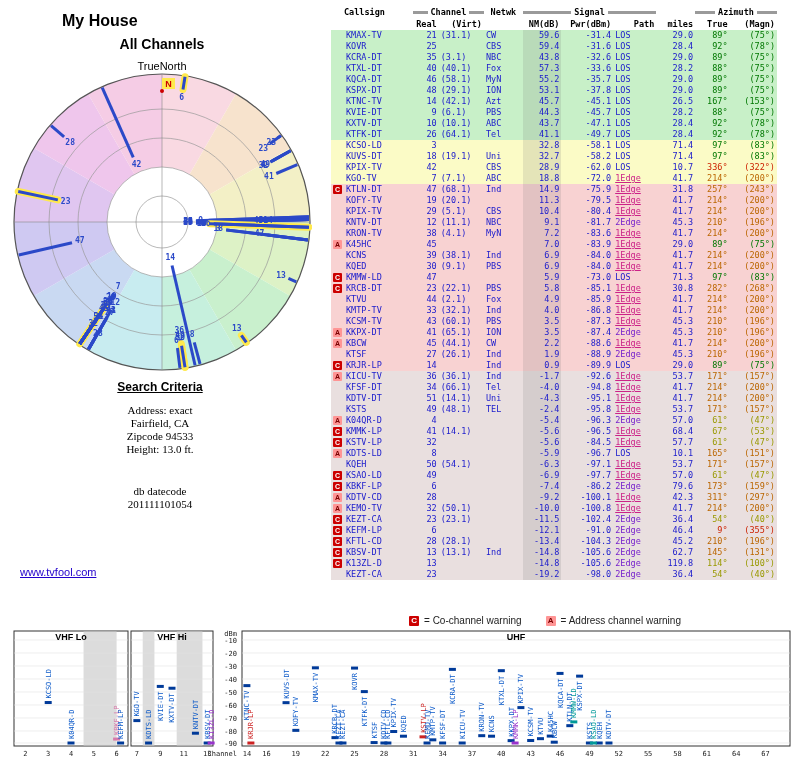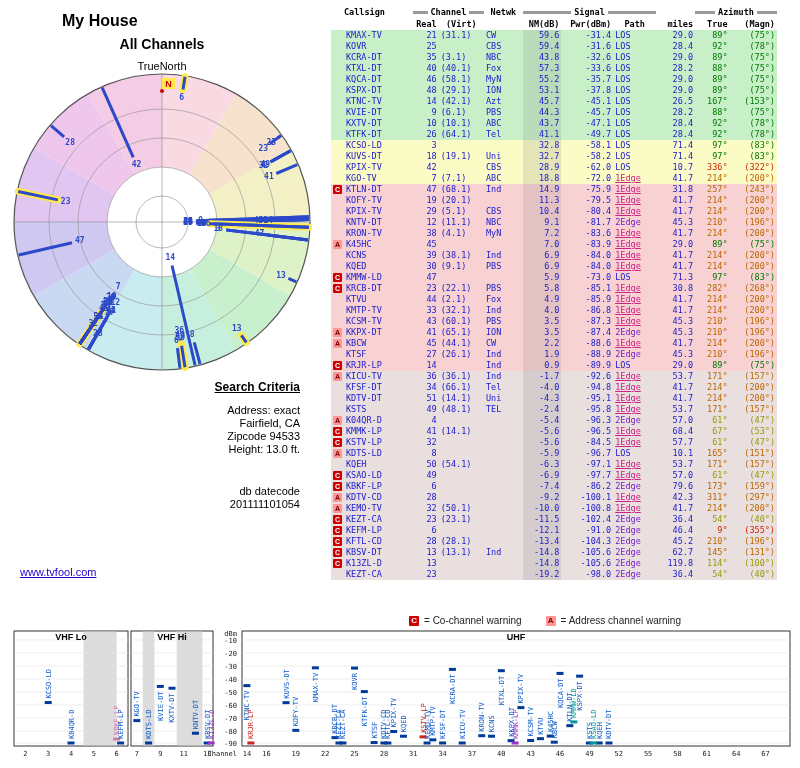--- a/index.html
+++ b/index.html
@@ -7,38 +7,38 @@
   .page{position:absolute;inset:0;width:800px;height:768px;}
 
   
   .title{position:absolute;left:62px;top:12px;width:200px;text-align:left;
     font:bold 16px "Liberation Sans",sans-serif;color:#000;}
   .subtitle{position:absolute;left:62px;top:36px;width:200px;text-align:center;
     font:bold 14px "Liberation Sans",sans-serif;color:#000;}
   .truenorth{position:absolute;left:112px;top:60px;width:100px;text-align:center;
     font:11px "Liberation Sans",sans-serif;color:#000;}
   .radar{position:absolute;left:12px;top:72px;width:300px;height:300px;}
-  .criteria{position:absolute;left:20px;top:380px;width:280px;text-align:right;
+  .criteria{position:absolute;left:20px;top:380px;width:280px;text-align:center;
     font:11px "Liberation Sans",sans-serif;color:#000;}
   .crit-head{font:bold 12px "Liberation Sans",sans-serif;text-decoration:underline;margin-bottom:10px;}
-  .criteria div.cl{margin:1px 0;}
+  .criteria div.cl{margin:1px 0;font-family:Liberation Serif, serif;}
   .datecode{margin-top:30px;}
   .site-link{position:absolute;left:20px;top:566px;width:280px;text-align:left;display:block;
     font:11px "Liberation Sans",sans-serif;color:#2200cc;text-decoration:underline;cursor:pointer;}
 
   
   .table-panel{position:absolute;left:331px;top:6px;width:468px;}
   table{border-collapse:collapse;table-layout:fixed;width:446px;
     font:8.5px/11px "DejaVu Sans Mono",monospace;}
   th{font:bold 8.5px/12px "DejaVu Sans Mono",monospace;color:#000;padding:0;white-space:nowrap;overflow:hidden;}
   td{padding:0 2px;color:#1a1acc;white-space:nowrap;overflow:hidden;height:11px;}
   td.num{text-align:right;}
   td.cs,td.vi,td.nw,td.pa{text-align:left;}
   th.num{text-align:right;padding:0 2px;}
-  th.vi,th.pa{text-align:center;padding:0 2px;}
+  th.vi,th.pa{text-align:right;padding:0 2px;}
   .grp{display:flex;align-items:center;gap:3px;}
   .grp .bar{flex:1;height:3px;background:#9a9a9a;}
   .band-green{background:#c8f0c8;}
   .band-yellow{background:#fbfbc6;}
   .band-pink{background:#f8d2d2;}
   .band-gray{background:#e9dfdf;}
   td.nmcol{background:rgba(110,110,110,.16);}
   .p-LOS{color:#1a1acc;} .p-1Edge{color:#cc2288;text-decoration:underline;} .p-2Edge{color:#7722cc;}
   .az-g{color:#007700;} .az-o{color:#bb6600;} .az-y{color:#999900;} .az-r{color:#cc2200;}
   .mark{display:inline-block;width:9px;height:9px;border-radius:1px;text-align:center;

